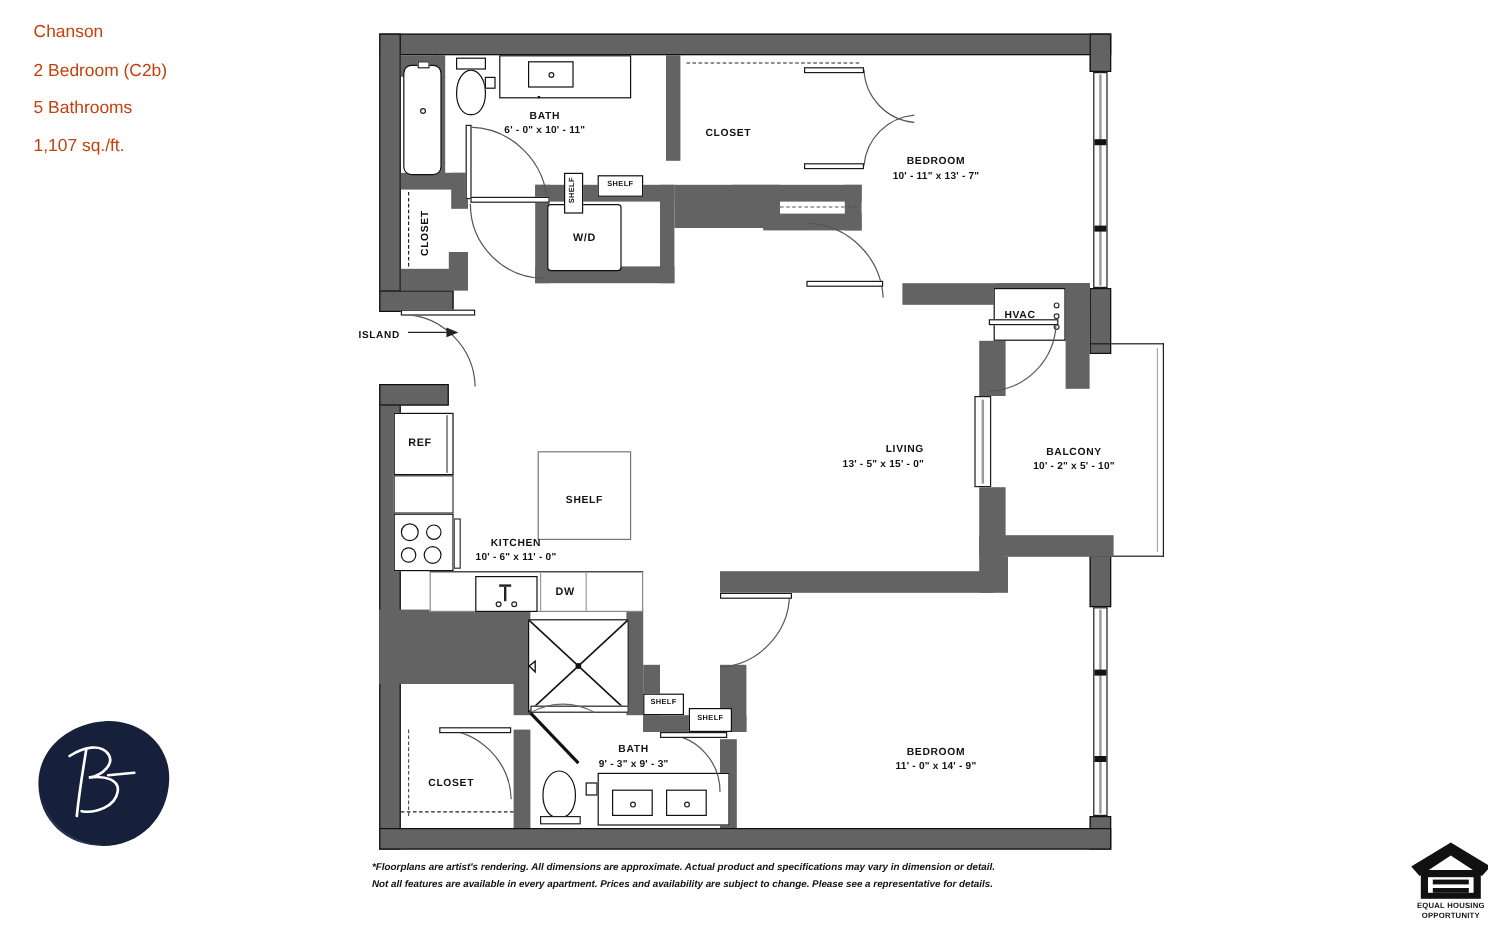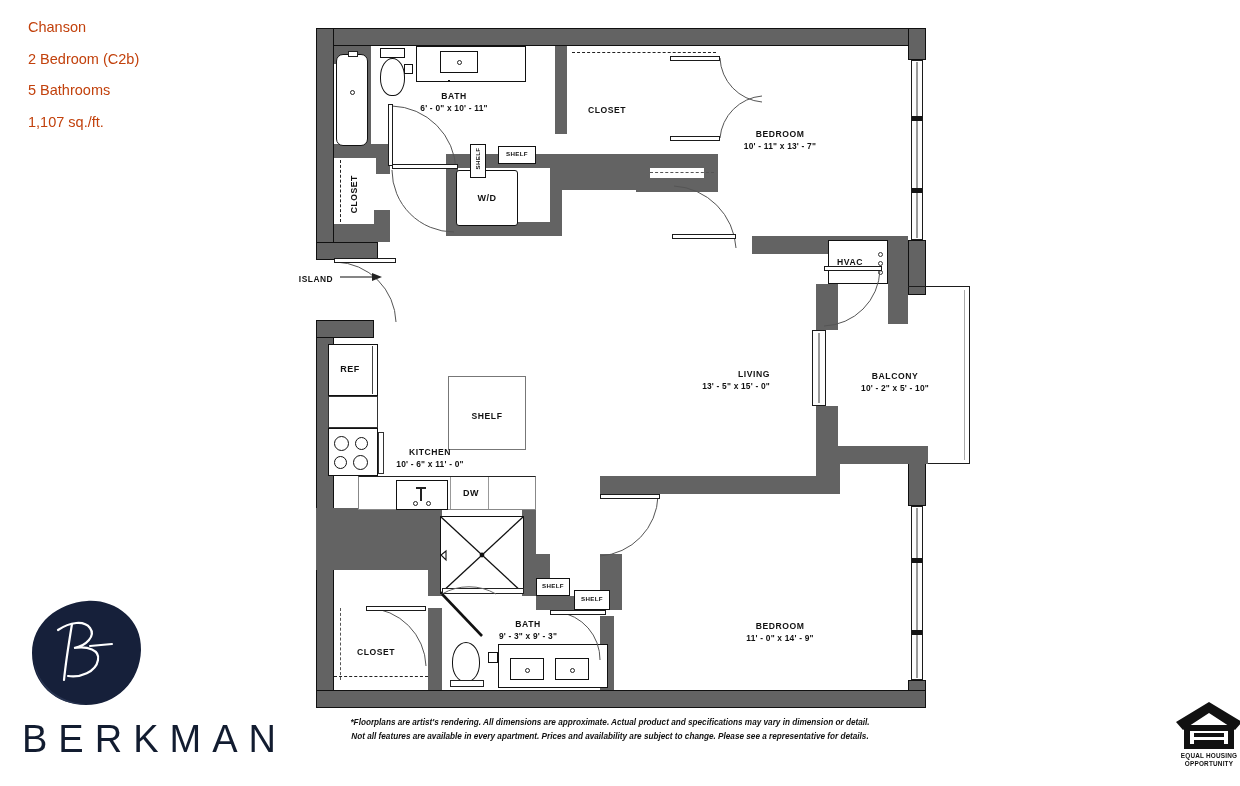--- a/index.html
+++ b/index.html
@@ -37,21 +37,21 @@
 
   
   .win{position:absolute;background:#fdfdfd;border:1.3px solid #1b1b1b;box-sizing:border-box;}
   .winline{position:absolute;background:#9a9a9a;}
   .mull{position:absolute;background:#141414;}
 
   
   .rail{position:absolute;border:1.4px solid #1d1d1d;box-sizing:border-box;background:transparent;}
 
   
-  #disclaimer{position:absolute;left:310px;top:716px;width:600px;text-align:center;
+  #disclaimer{position:absolute;left:310px;top:716px;width:600px;text-align:left;
               font-style:italic;font-weight:bold;font-size:8.2px;line-height:1.65;color:#111;
               font-family:"Liberation Sans",sans-serif;}
 
   
   #logo{position:absolute;left:18px;top:598px;width:270px;height:170px;}
   #logomark{position:absolute;left:10px;top:0;width:118px;height:110px;}
   #wordmark{position:absolute;left:6px;top:718px;font-size:38px;letter-spacing:11px;
             color:#121c30;font-family:"Liberation Sans",sans-serif;font-weight:400;}
 
   
@@ -379,21 +379,20 @@
 </div>
 
 <div id="logo">
   <svg id="logomark" viewBox="0 0 118 110">
     <path d="M59 3 C 86 1 114 20 113 52 C 112 84 88 107 58 107 C 28 107 4 86 4 55 C 4 25 30 5 59 3 Z" fill="#16203a"></path>
     <path d="M6 62 C 10 88 32 105 58 106 C 34 108 9 92 6 62 Z" fill="#2d3a58" opacity="0.8"></path>
     <path d="M30 32 C 42 24 56 22 62 30 C 68 38 58 48 46 50 C 60 48 72 52 70 62 C 68 74 52 80 40 78" fill="none" stroke="#ffffff" stroke-width="2.2" stroke-linecap="round"></path>
     <path d="M44 26 C 41 44 38 62 36 82" fill="none" stroke="#ffffff" stroke-width="2.2" stroke-linecap="round"></path>
     <path d="M62 48 L 84 46" fill="none" stroke="#ffffff" stroke-width="2" stroke-linecap="round"></path>
   </svg>
-  <div id="wordmark" style="position:absolute;left:4px;top:120px;">BERKMAN</div>
 </div>
 
 <div id="eho">
   <svg style="position:absolute;left:18px;top:0;width:68px;height:50px;" viewBox="0 0 68 50">
     <polygon points="34,2 67,22 60,30 34,13 8,30 1,22" fill="#111"></polygon>
     <rect x="9" y="25" width="50" height="24" fill="#111"></rect>
     <rect x="15" y="31" width="38" height="13" fill="#fff"></rect>
     <rect x="19" y="33" width="30" height="4" fill="#111"></rect>
     <rect x="19" y="40" width="30" height="4" fill="#111"></rect>
   </svg>

